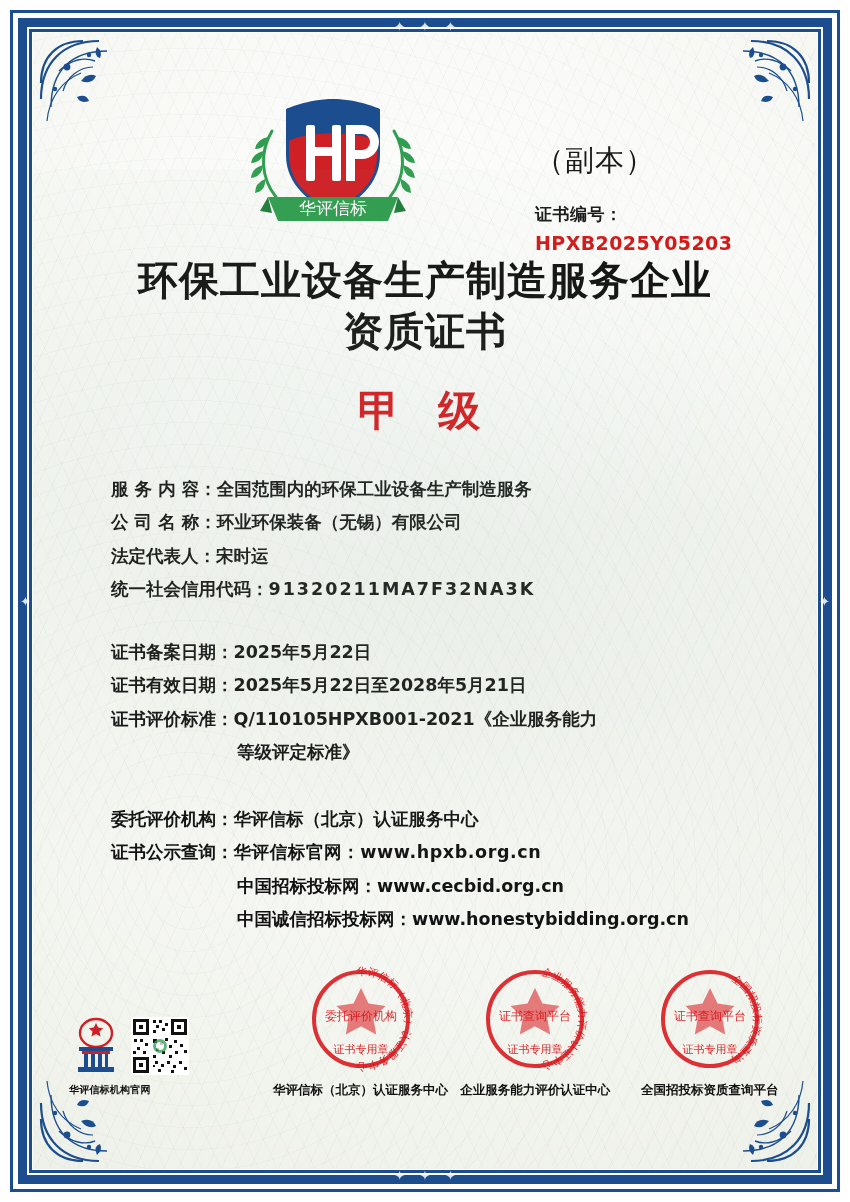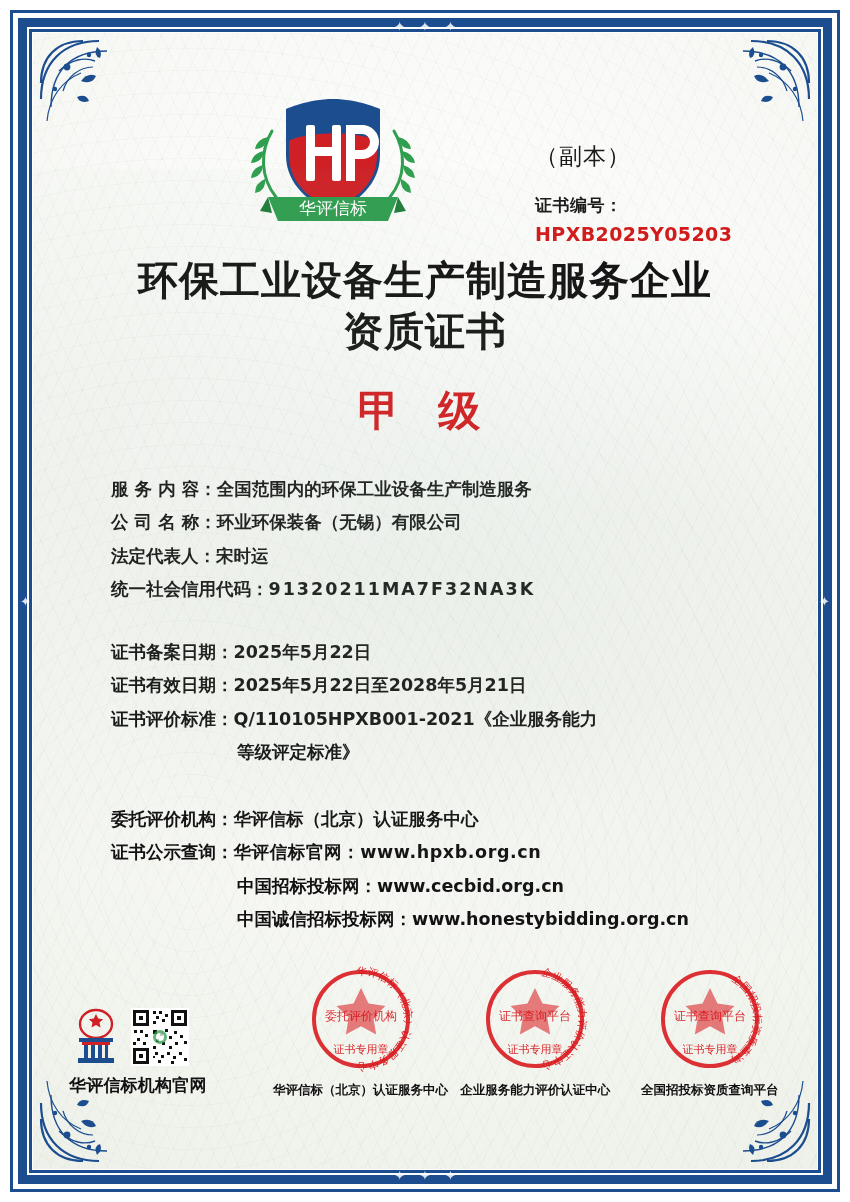--- a/index.html
+++ b/index.html
@@ -119,21 +119,21 @@
   .logo svg { display:block; width: 190px; height: 150px; }
 
   .header-right {
     position: absolute;
     right: 52px;
     top: 56px;
     text-align: left;
     width: 230px;
   }
   .copy-label {
-    font-size: 23px;
+    font-size: 29px;
     color: #1a1a1a;
     letter-spacing: 1px;
     font-family: Liberation Sans, sans-serif;
   }
   .cert-no-label {
     margin-top: 22px;
     font-size: 17px;
     color: #1a1a1a;
     font-weight: 700;
     letter-spacing: .5px;
@@ -222,21 +222,21 @@
     text-align: left;
   }
   .emblem-row { display: flex; align-items: center; gap: 8px; }
   .emblem { width: 54px; height: 58px; }
   .qr {
     width: 58px; height: 58px;
     background-color: #ffffff;
   }
   .emblem-caption {
     margin-top: 8px;
-    font-size: 17px;
+    font-size: 10px;
     color: #111111;
     font-weight: 700;
     letter-spacing: .2px;
     font-family: "DejaVu Sans", "Liberation Sans", sans-serif;
   }
 
   .seals {
     position: absolute;
     left: 240px;
     right: 20px;

